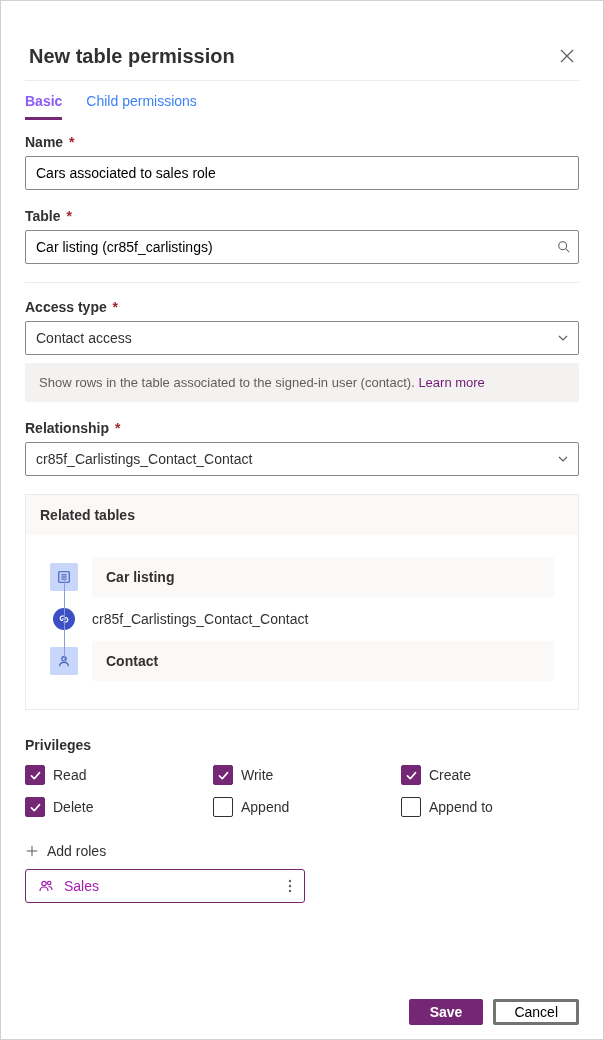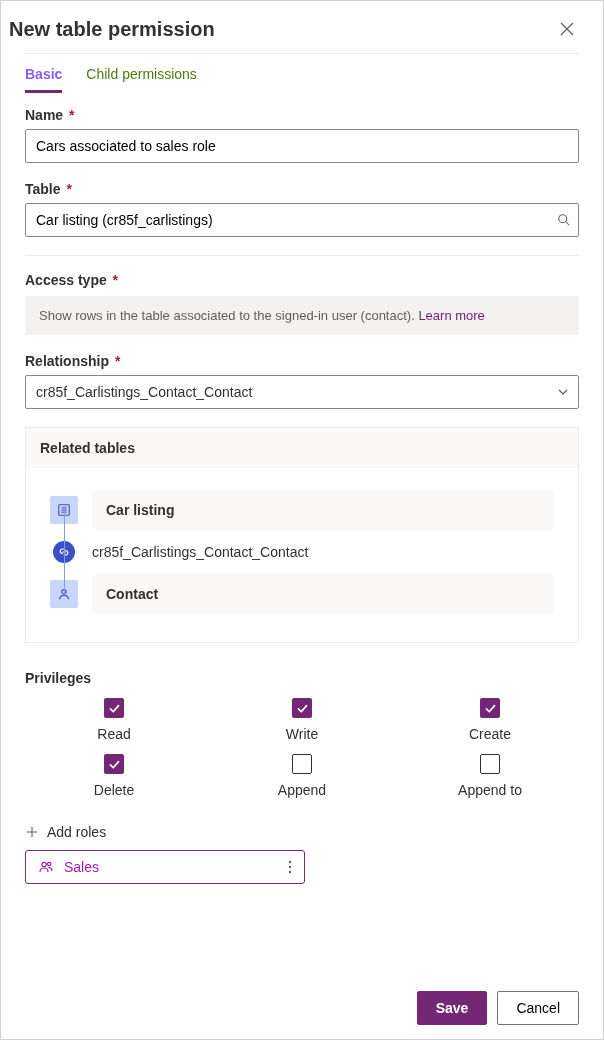--- a/index.html
+++ b/index.html
@@ -15,21 +15,22 @@
     border: 1px solid #d1d1d1;
     display: flex;
     flex-direction: column;
     position: relative;
     padding-bottom: 70px;
   }
   .header {
     display: flex;
     justify-content: space-between;
     align-items: center;
-    padding: 16px 24px 12px 8px;
+    padding: 16px 24px 12px 28px;
+    margin-top: 27px;
   }
   .title {
     font-size: 20px;
     font-weight: 600;
   }
   .close-btn {
     cursor: pointer;
     padding: 4px;
     color: #605e5c;
   }
@@ -40,21 +41,21 @@
     border-top: 1px solid #edebe9;
   }
   .tabs {
     display: flex;
     gap: 24px;
     padding: 12px 24px 0 24px;
   }
   .tab {
     padding-bottom: 8px;
     cursor: pointer;
-    color: #4d7c0f;
+    color: #3b82f6;
   }
   .tab.active {
     color: #8b5cf6;
     font-weight: 600;
     border-bottom: 3px solid #742774;
   }
   .content {
     padding: 14px 24px 0 24px;
     overflow-y: auto;
     flex: 1;
@@ -200,21 +201,20 @@
     display: grid;
     grid-template-columns: 1fr 1fr 1fr;
     row-gap: 12px;
     column-gap: 10px;
   }
   .checkbox {
     display: flex;
     align-items: center;
     gap: 8px;
     cursor: pointer;
-    flex-direction: column;
   }
   .cb-box {
     width: 20px; height: 20px;
     border: 1px solid #323130;
     border-radius: 2px;
     display: flex; align-items: center; justify-content: center;
     flex-shrink: 0;
   }
   .cb-box.checked {
     background: #742774;
@@ -249,27 +249,27 @@
   .footer {
     position: absolute;
     bottom: 0; left: 0; right: 0;
     display: flex;
     justify-content: flex-end;
     gap: 10px;
     padding: 14px 24px;
     background: #fff;
   }
   .btn {
-    height: 34px;
+    height: 26px;
     padding: 0 18px;
     border-radius: 2px;
     font-size: 14px;
     font-family: inherit;
     cursor: pointer;
-    border: 1px solid #737373;
+    border: 3px solid #737373;
     background: #fff;
   }
   .btn.primary {
     background: #742774;
     color: #fff;
     border-color: #742774;
     font-weight: 600;
   }
   svg { display: block; }
 </style>
@@ -316,20 +316,28 @@
         </span>
       </div>
     </div>
 
     <hr class="hr-sep">
 
     <div class="field">
       <label class="label">
         <span>Access type</span><span class="req"> *</span>
       </label>
+      <div class="select-wrap">
+        <div class="select-display">Contact access</div>
+        <span class="chevron">
+          <svg width="12" height="12" viewBox="0 0 12 12">
+              <path d="M2 4 L6 8 L10 4" stroke="currentColor" stroke-width="1.2" fill="none"></path>
+            </svg>
+        </span>
+      </div>
       <div class="info-bar">
         <span>Show rows in the table associated to the signed-in user (contact). </span><a>Learn more</a>
       </div>
     </div>
 
     <div class="field">
       <label class="label">
         <span>Relationship</span><span class="req"> *</span>
       </label>
       <div class="select-wrap">

